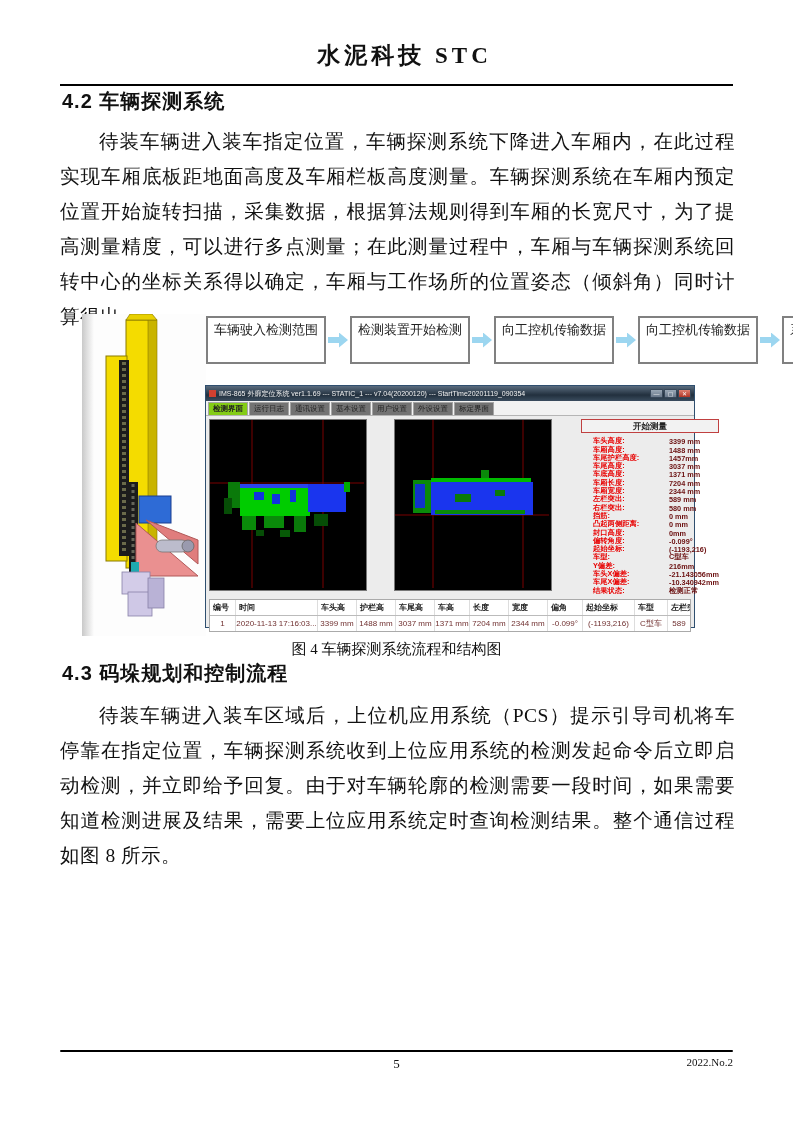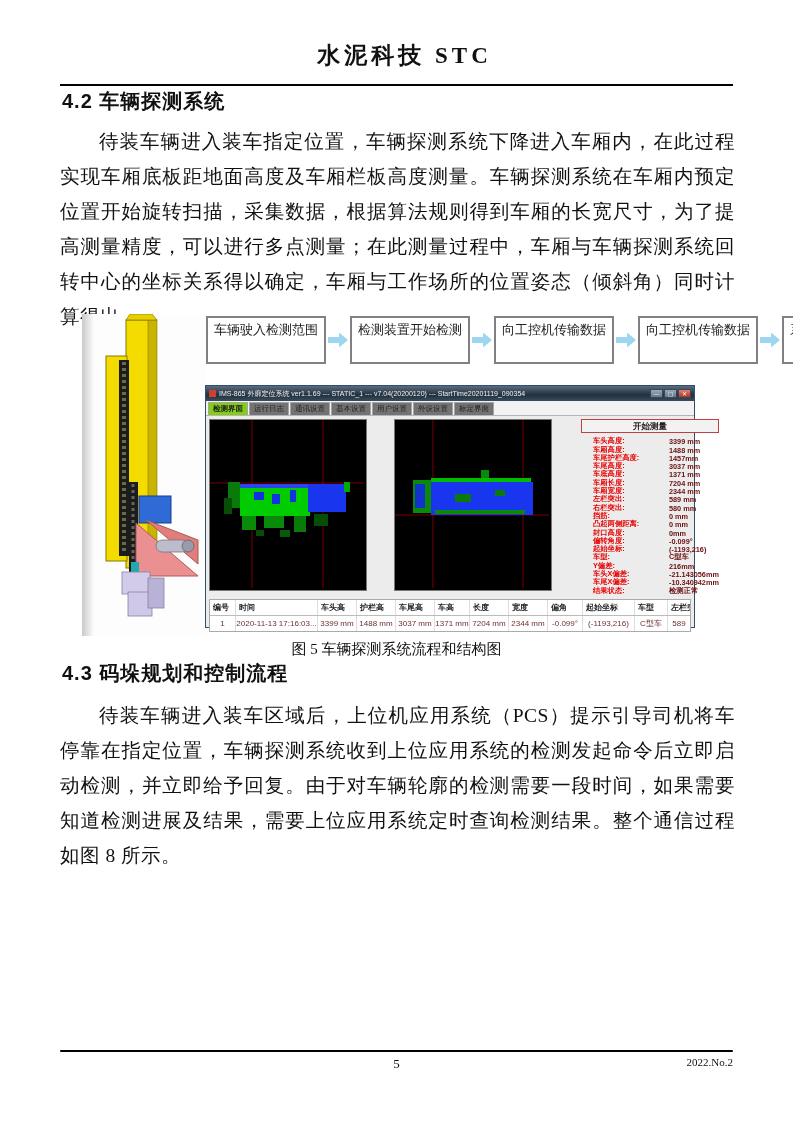--- a/index.html
+++ b/index.html
@@ -374,21 +374,21 @@
             <div class="cell">2344 mm</div>
             <div class="cell">-0.099°</div>
             <div class="cell">(-1193,216)</div>
             <div class="cell">C型车</div>
             <div class="cell">589</div>
           </div>
       </div>
     </div>
   </div>
 
-  <div class="fig-caption">图 5  车辆探测系统流程和结构图</div>
+  <div class="fig-caption">图 4  车辆探测系统流程和结构图</div>
 
   <div class="sec-heading" id="h43">4.3 码垛规划和控制流程</div>
   <div class="body-par" id="p43">待装车辆进入装车区域后，上位机应用系统（PCS）提示引导司机将车停靠在指定位置，车辆探测系统收到上位应用系统的检测发起命令后立即启动检测，并立即给予回复。由于对车辆轮廓的检测需要一段时间，如果需要知道检测进展及结果，需要上位应用系统定时查询检测结果。整个通信过程如图 8 所示。</div>
 
   <div class="footer-rule"></div>
   <div class="footer-page">5</div>
   <div class="footer-issue">2022.No.2</div>
 
 </div>
 

